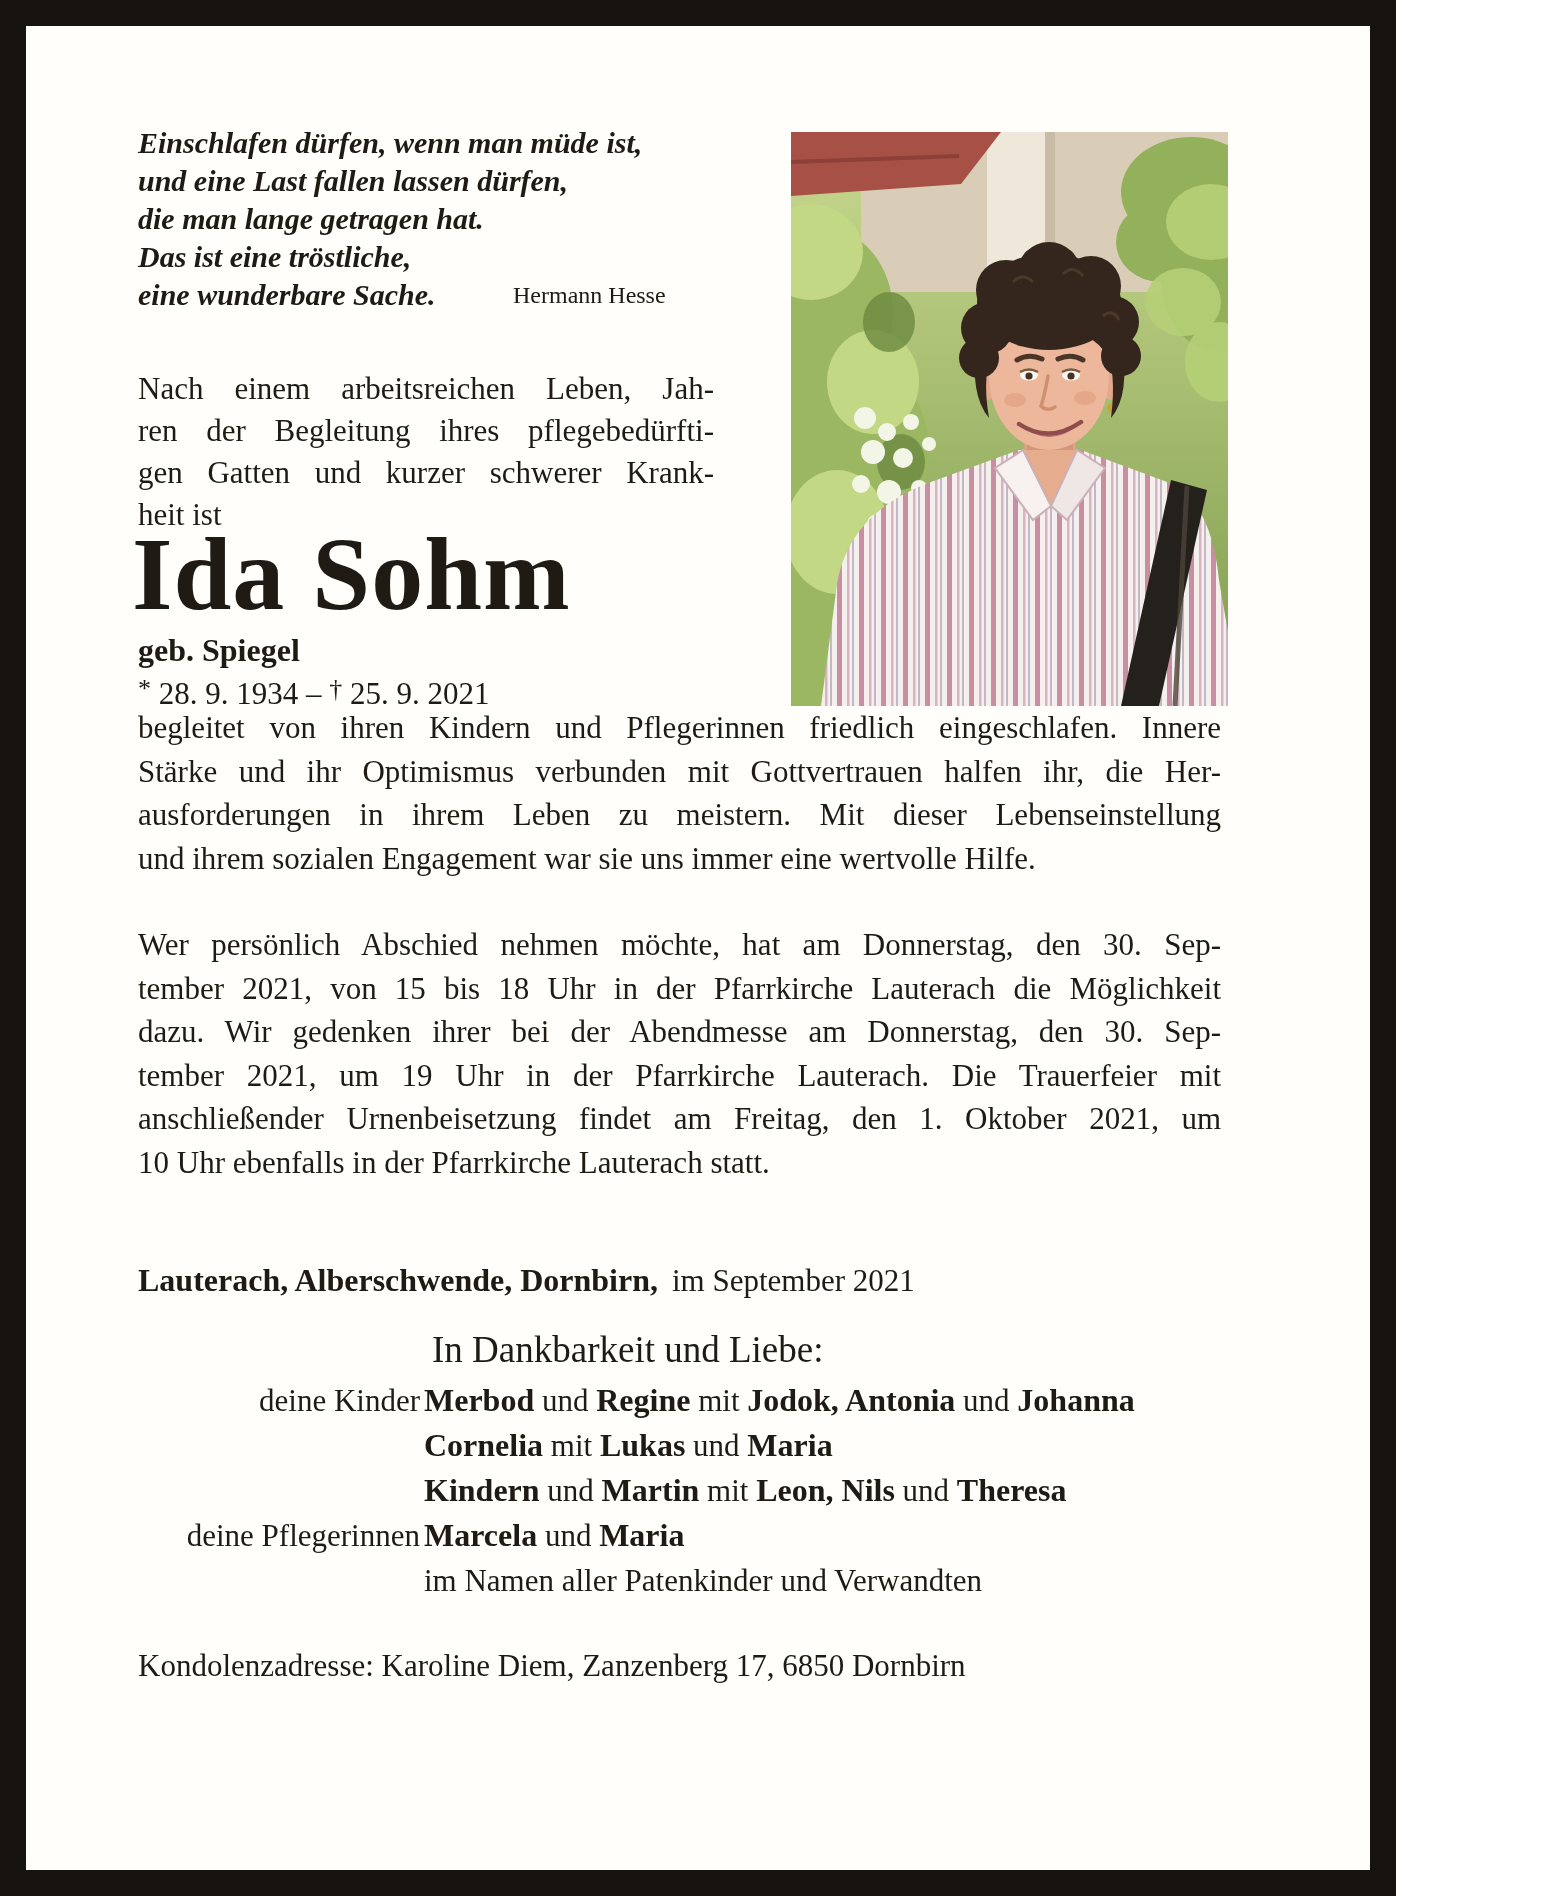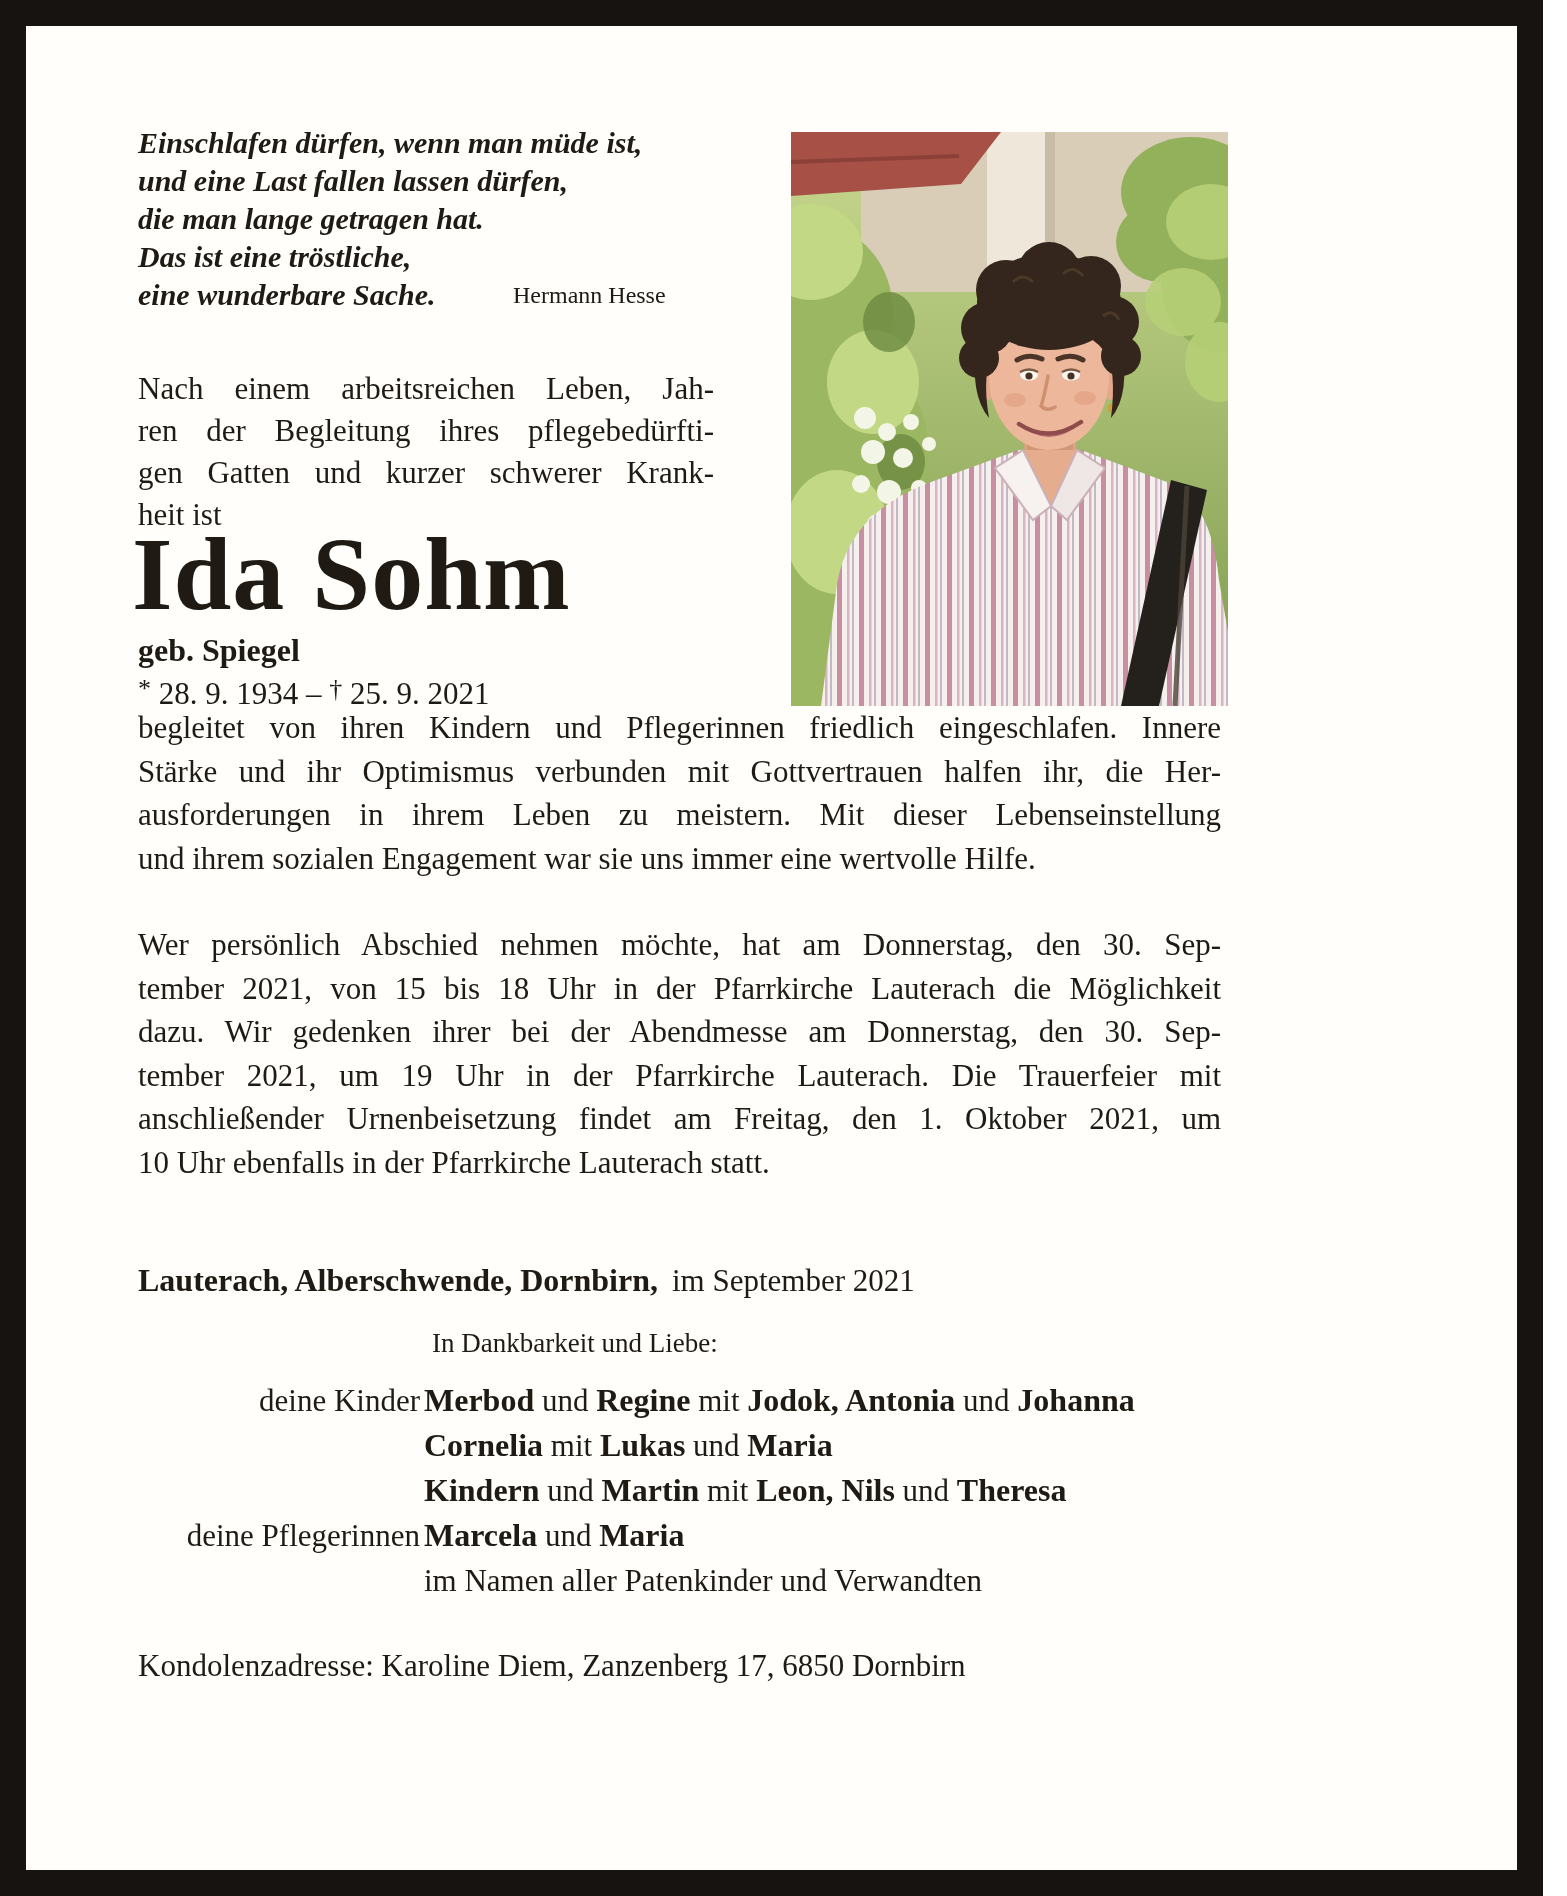--- a/index.html
+++ b/index.html
@@ -1,19 +1,19 @@
 <!DOCTYPE html>
 <html lang="de"><head>
 <meta charset="utf-8">
 <title>Obituary</title>
 <style>
   html, body { margin: 0; padding: 0; background: #ffffff; }
   .page {
     position: relative;
-    width: 1543px;
+    width: 1396px;
     height: 1896px;
     box-sizing: border-box;
     background: #fffefa;
     border: 26px solid #161310;
     font-family: "Liberation Serif", "DejaVu Serif", serif;
     color: #1f1a14;
     overflow: hidden;
   }
   .line { white-space: normal; }
   .hyph-lines .line:not(:last-child) { text-align: justify; text-align-last: justify; }
@@ -50,21 +50,21 @@
   .para {
     position: absolute; left: 112px; width: 1083px;
     font-size: 31px; line-height: 43.5px;
   }
   .para.p1 { top: 680px; font-family: Liberation Serif, serif; }
   .para.p2 { top: 897px; }
 
   .signature { position: absolute; left: 112px; top: 1236px; font-size: 31px; }
   .signature .places { font-weight: bold; font-size: 32px; margin-right: 14px; }
 
-  .thanks { position: absolute; left: 406px; top: 1302px; font-size: 27px; }
+  .thanks { position: absolute; left: 406px; top: 1302px; font-size: 37px; }
 
   .family {
     position: absolute; left: 112px; top: 1352px;
     display: grid; grid-template-columns: 282px auto; column-gap: 4px;
     font-size: 31px; line-height: 45px;
   }
   .fam-label { text-align: right; white-space: nowrap; }
   .fam-names { white-space: nowrap; }
   .fam-names .bold { font-weight: bold; font-size: 32px; }
 

